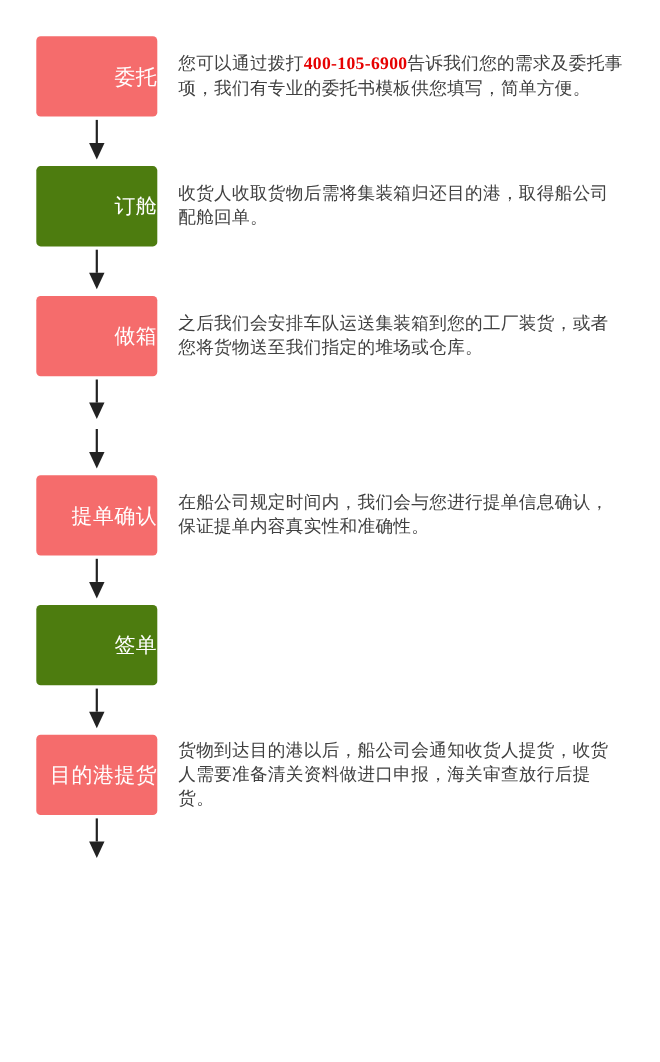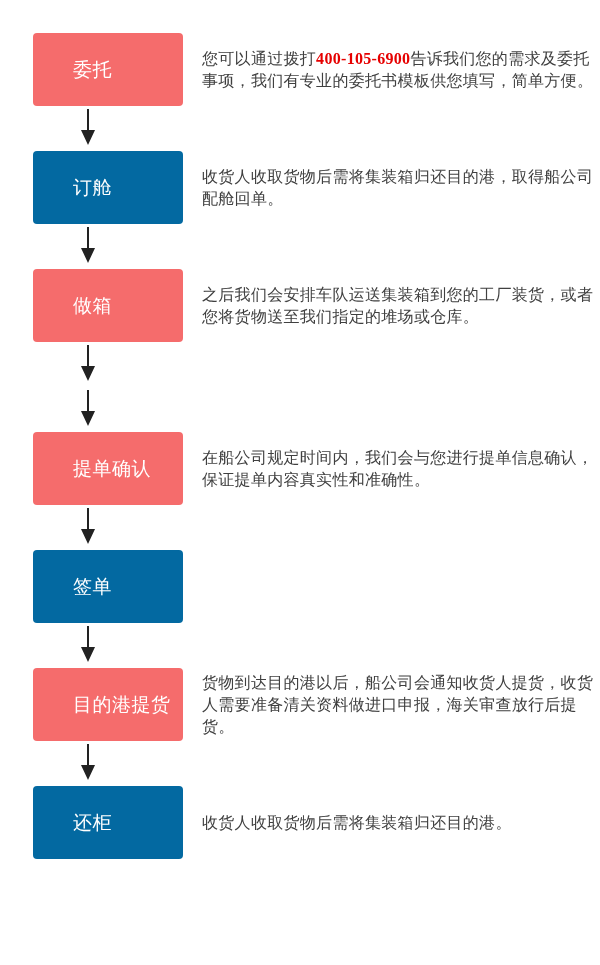--- a/index.html
+++ b/index.html
@@ -23,25 +23,24 @@
     display: flex;
     align-items: center;
   }
   .step-box {
     flex: 0 0 110px;
     width: 110px;
     height: 73px;
     border-radius: 4px;
     display: flex;
     align-items: center;
-    justify-content: flex-start;
-    padding-left: 40px;
+    justify-content: flex-end;
   }
   .step-box.red  { background: #f56c6c; }
-  .step-box.gray { background: #0369a1; }
+  .step-box.gray { background: #4d7c0f; }
   .step-label {
     color: #ffffff;
     font-size: 19px;
     letter-spacing: 0.5px;
     white-space: nowrap;
   }
   .step-desc {
     margin-left: 19px;
     width: 404px;
     font-size: 16px;
@@ -154,20 +153,14 @@
       <span class="step-label">目的港提货</span>
     </div>
     <div class="step-desc"><span>货物到达目的港以后，船公司会通知收货人提货，收货人需要准备清关资料做进口申报，海关审查放行后提货。</span></div>
   </div>
 
   <div class="arrow">
     <div class="arrow-stem"></div>
     <div class="arrow-head"></div>
   </div>
 
-  <div class="step-row">
-    <div class="step-box gray">
-      <span class="step-label">还柜</span>
-    </div>
-    <div class="step-desc"><span>收货人收取货物后需将集装箱归还目的港。</span></div>
-  </div>
 </div>
 </div>
 
 </body></html>

